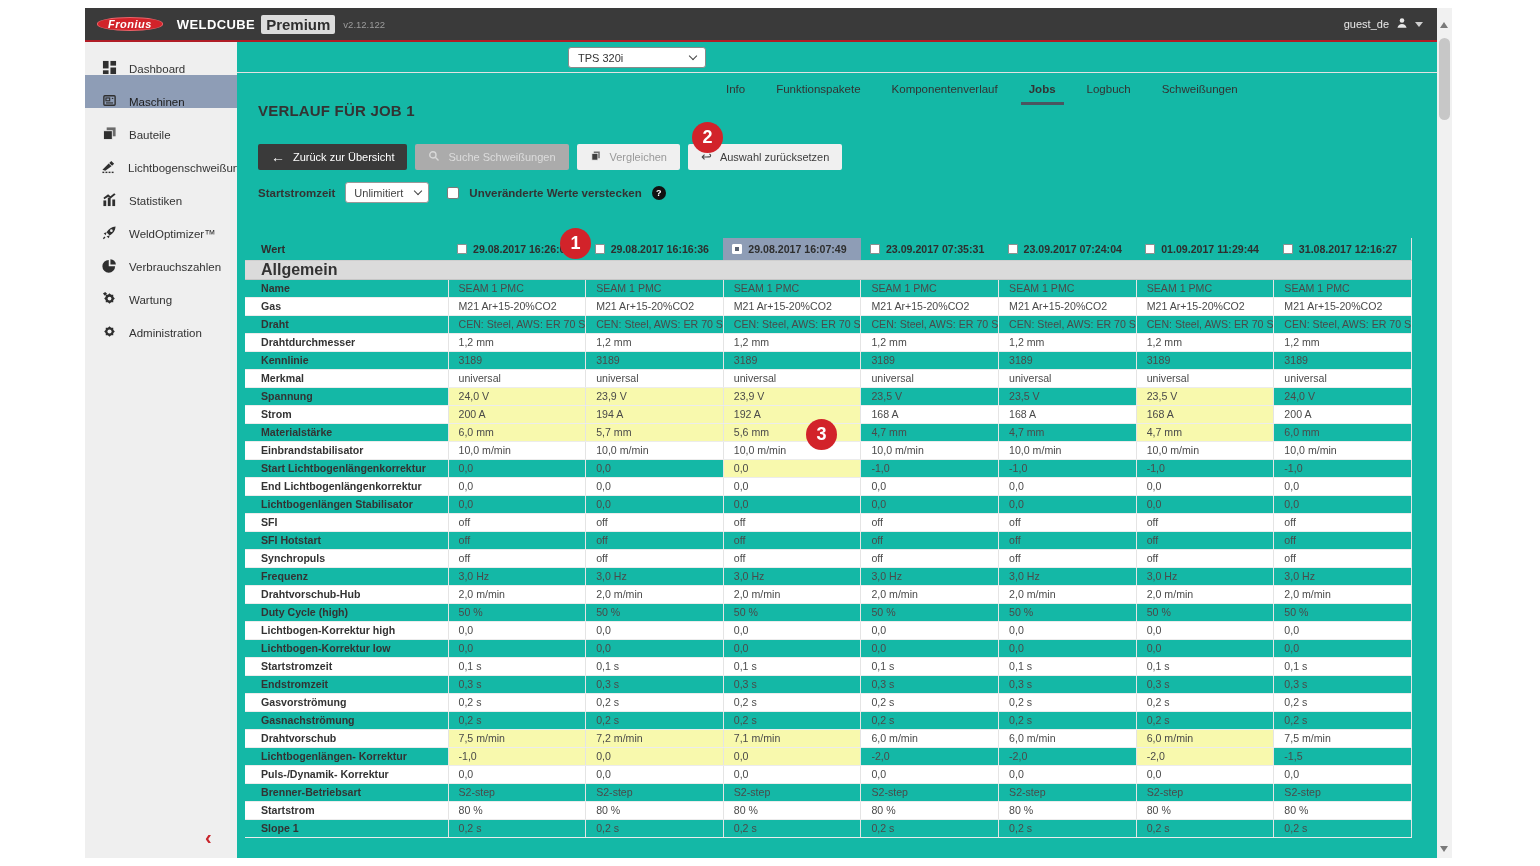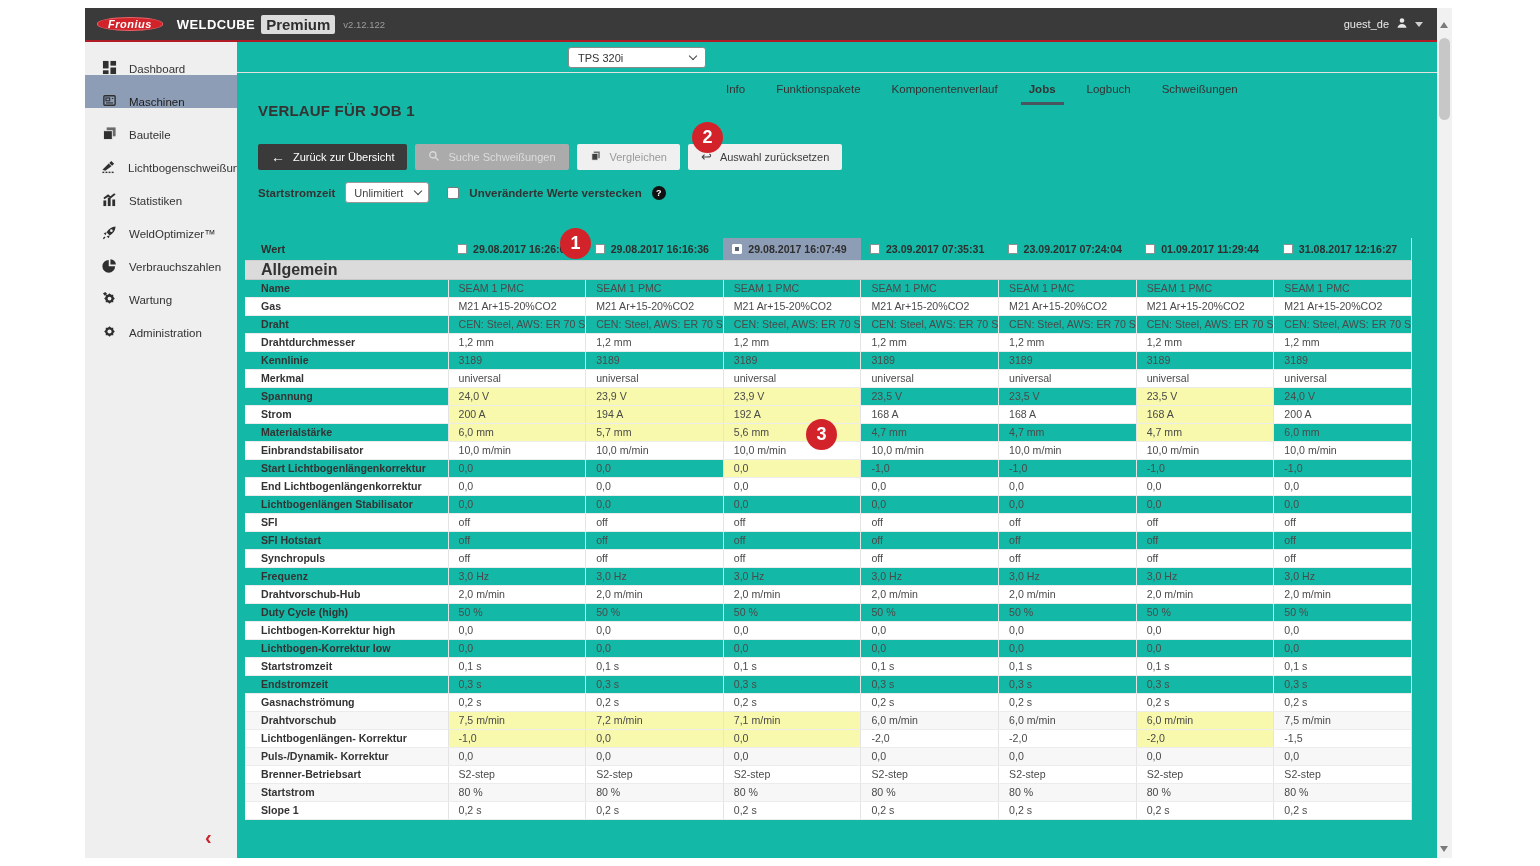--- a/index.html
+++ b/index.html
@@ -523,20 +523,30 @@
               <tr class="r">
                 <td class="lbl">Endstromzeit</td>
                 <td class="val">0,3 s</td>
                 <td class="val">0,3 s</td>
                 <td class="val">0,3 s</td>
                 <td class="val">0,3 s</td>
                 <td class="val">0,3 s</td>
                 <td class="val">0,3 s</td>
                 <td class="val">0,3 s</td>
               </tr>
+              <tr class="r even">
+                <td class="lbl">Gasvorströmung</td>
+                <td class="val">0,2 s</td>
+                <td class="val">0,2 s</td>
+                <td class="val">0,2 s</td>
+                <td class="val">0,2 s</td>
+                <td class="val">0,2 s</td>
+                <td class="val">0,2 s</td>
+                <td class="val">0,2 s</td>
+              </tr>
               <tr class="r">
                 <td class="lbl">Gasnachströmung</td>
                 <td class="val">0,2 s</td>
                 <td class="val">0,2 s</td>
                 <td class="val">0,2 s</td>
                 <td class="val">0,2 s</td>
                 <td class="val">0,2 s</td>
                 <td class="val">0,2 s</td>
                 <td class="val">0,2 s</td>
               </tr>

